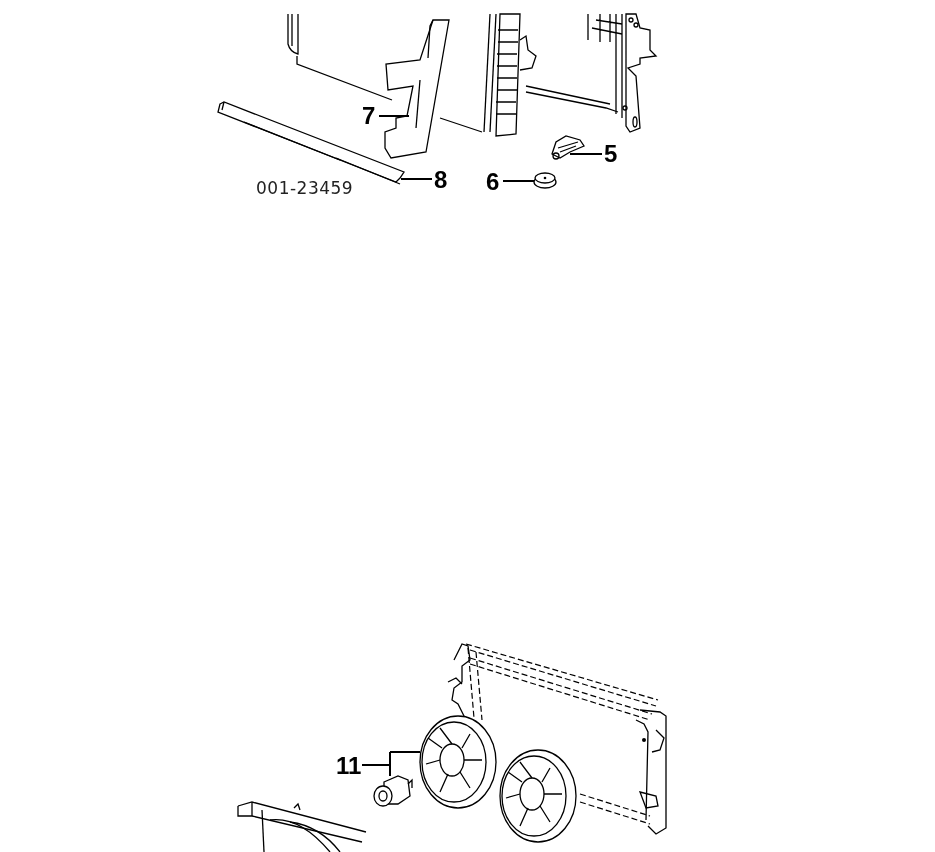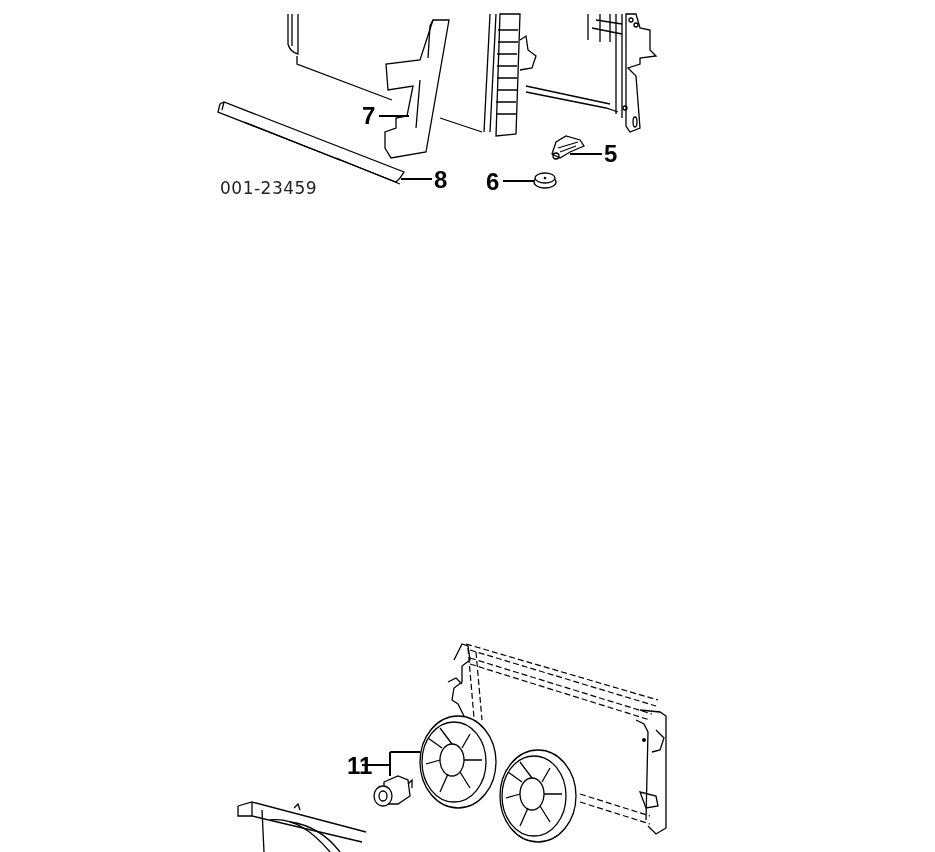--- a/index.html
+++ b/index.html
@@ -5,21 +5,21 @@
   html, body { margin: 0; padding: 0; background: #ffffff; }
   body { width: 935px; height: 852px; position: relative; overflow: hidden;
          font-family: "Liberation Sans", sans-serif; }
   .panel { position: absolute; left: 0; width: 935px; }
   #top-panel { top: 0; height: 215px; }
   #bottom-panel { top: 620px; height: 232px; }
   svg { position: absolute; left: 0; top: 0; }
   .callout { position: absolute; font-family: "Liberation Sans", sans-serif;
              font-weight: bold; font-size: 24px; color: #000; line-height: 1; }
   .drawing-no { position: absolute; font-family: "DejaVu Sans", sans-serif;
-                font-size: 17px; color: #222; letter-spacing: 0.5px; }
+                font-size: 17px; color: #222; letter-spacing: 0.5px; margin-left: 36px; }
   .ln { stroke: #000; stroke-width: 1.3; fill: none; }
   .ln-thick { stroke: #000; stroke-width: 2; fill: none; }
   .fill-w { fill: #fff; stroke: #000; stroke-width: 1.3; }
   .dash { stroke: #000; stroke-width: 1.2; fill: none; stroke-dasharray: 6 3; }
 </style>
 </head>
 <body>
 
 <div class="panel" id="top-panel">
   <svg width="935" height="215">
@@ -144,14 +144,14 @@
       <path class="ln" d="M294 188 L298 184 L300 190"></path>
     </g>
 
     <g>
       <line class="ln-thick" x1="362" y1="145" x2="390" y2="145"></line>
       <line class="ln-thick" x1="390" y1="132" x2="390" y2="156"></line>
       <line class="ln-thick" x1="390" y1="132" x2="420" y2="132"></line>
     </g>
   </svg>
 
-  <span class="callout" style="left:336px;top:134px;margin-left:11px;">11</span>
+  <span class="callout" style="left:336px;top:134px;">11</span>
 </div>
 
 </body></html>

